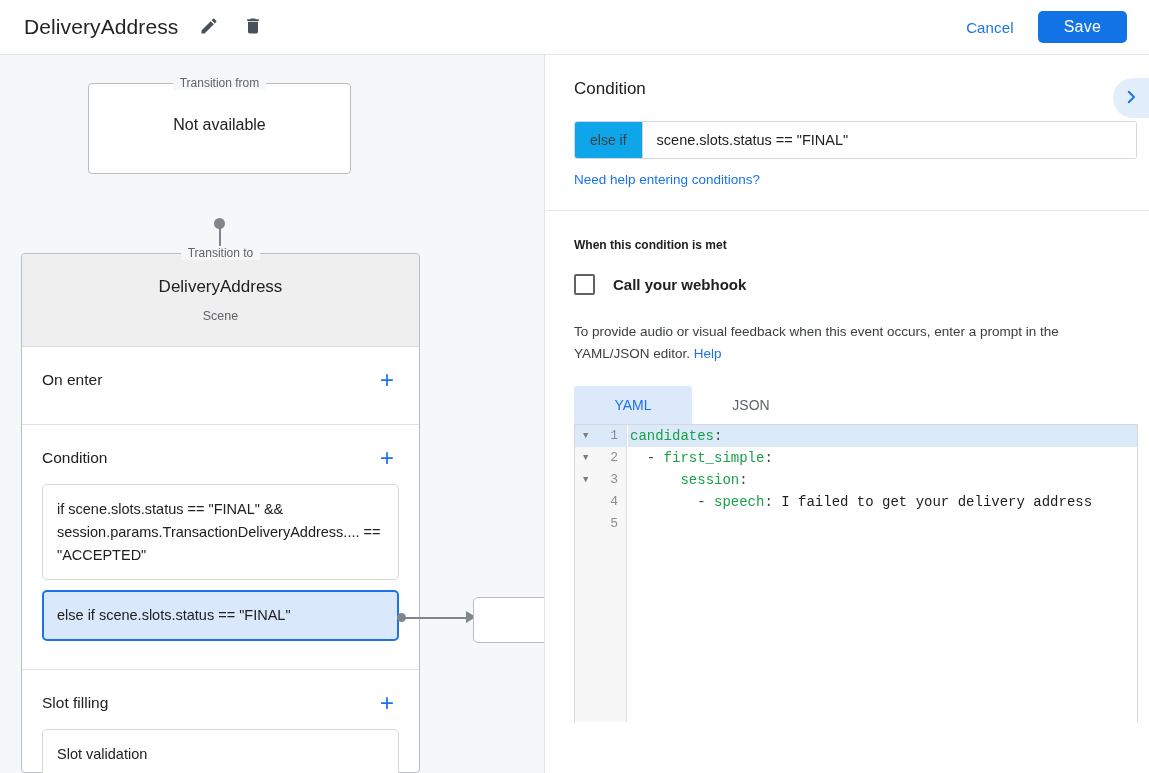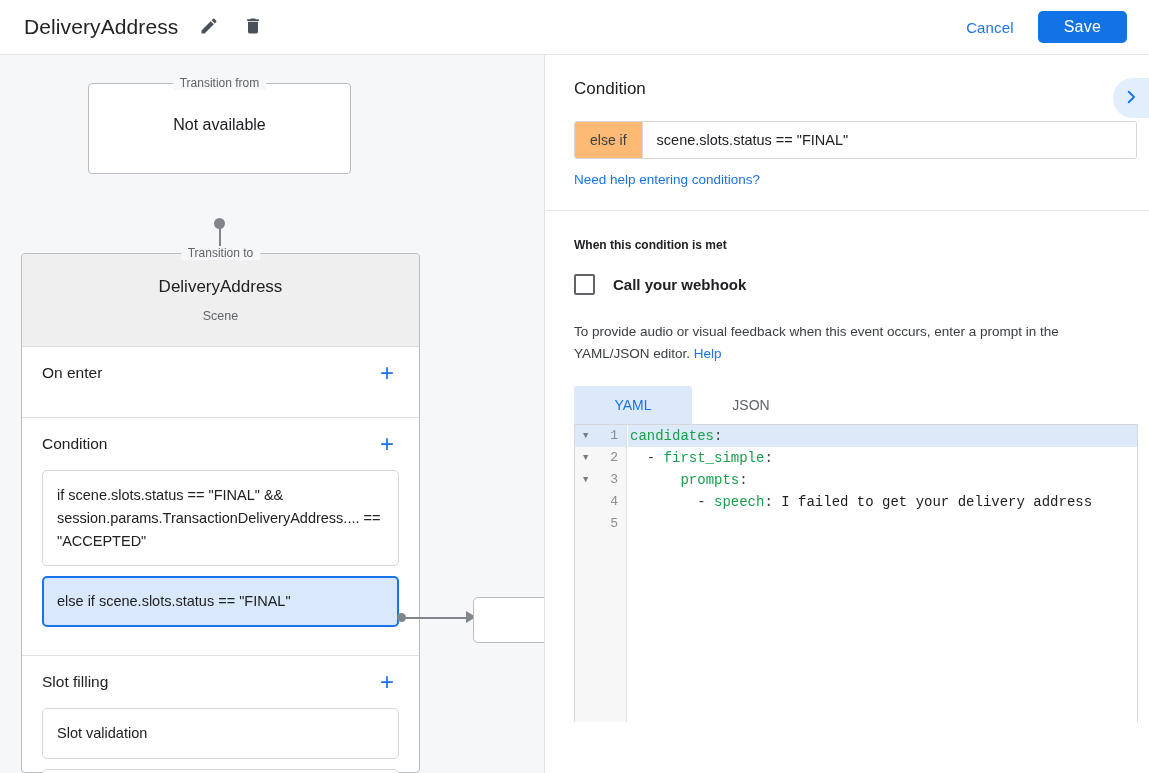--- a/index.html
+++ b/index.html
@@ -117,21 +117,21 @@
     border-bottom: 1px solid #dadce0;
     border-radius: 4px 4px 0 0;
     display: flex; flex-direction: column;
     align-items: center; justify-content: center;
   }
   .node-to-title { font-size: 17px; color: #202124; }
   .node-to-sub { font-size: 12.5px; color: #5f6368; margin-top: 12px; }
 
   .section {
     border-bottom: 1px solid #e0e2e5;
-    padding: 0 20px 18px 20px;
+    padding: 7px 20px 18px 20px;
   }
   .section:last-child { border-bottom: none; }
   .section-head {
     display: flex; align-items: center;
     justify-content: space-between;
     height: 52px;
   }
   .section-title { font-size: 15.5px; color: #202124; }
   .plus-btn {
     width: 24px; height: 24px;
@@ -200,21 +200,21 @@
   }
   .cond-row {
     display: flex; align-items: stretch;
     border: 1px solid #d5d7da;
     border-radius: 3px;
     height: 38px;
     width: 563px;
     overflow: hidden;
   }
   .cond-prefix {
-    background: #fdba74;
+    background: #0ea5e9;
     border-right: 1px solid #d5d7da;
     display: flex; align-items: center;
     padding: 0 15px;
     font-size: 14px; color: #3c4043;
     white-space: nowrap;
   }
   .cond-input {
     flex: 1 1 auto;
     border: none; outline: none;
     padding: 0 14px;
@@ -465,20 +465,20 @@
             <span>4</span>
           </div>
           <div class="g-row">
             <span>5</span>
           </div>
         </div>
 
         <div class="code-area">
           <div class="code-line hl"><span class="k-dash"></span><span class="k-key">candidates</span><span class="k-punc">:</span><span></span></div>
           <div class="code-line"><span class="k-dash">  - </span><span class="k-key">first_simple</span><span class="k-punc">:</span><span></span></div>
-          <div class="code-line"><span class="k-dash">      </span><span class="k-key">prompts</span><span class="k-punc">:</span><span></span></div>
+          <div class="code-line"><span class="k-dash">      </span><span class="k-key">session</span><span class="k-punc">:</span><span></span></div>
           <div class="code-line"><span class="k-dash">        - </span><span class="k-key">speech</span><span class="k-punc">:</span><span> I failed to get your delivery address</span></div>
           <div class="code-line"><span></span></div>
         </div>
       </div>
     </div>
   </div>
 </div>
 
 </body></html>

